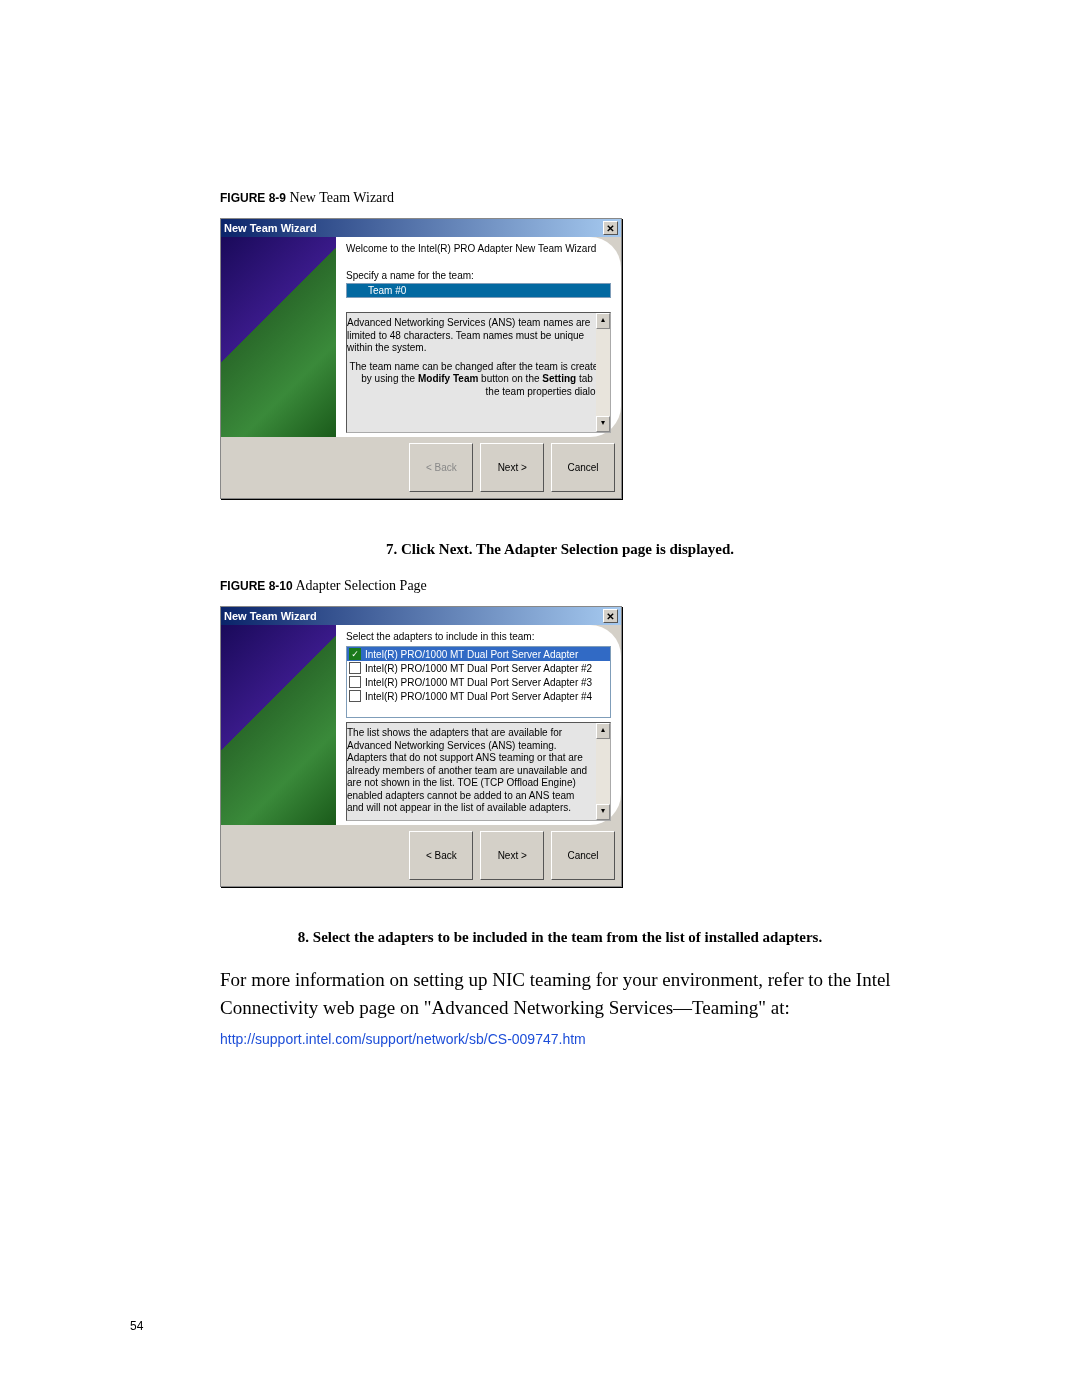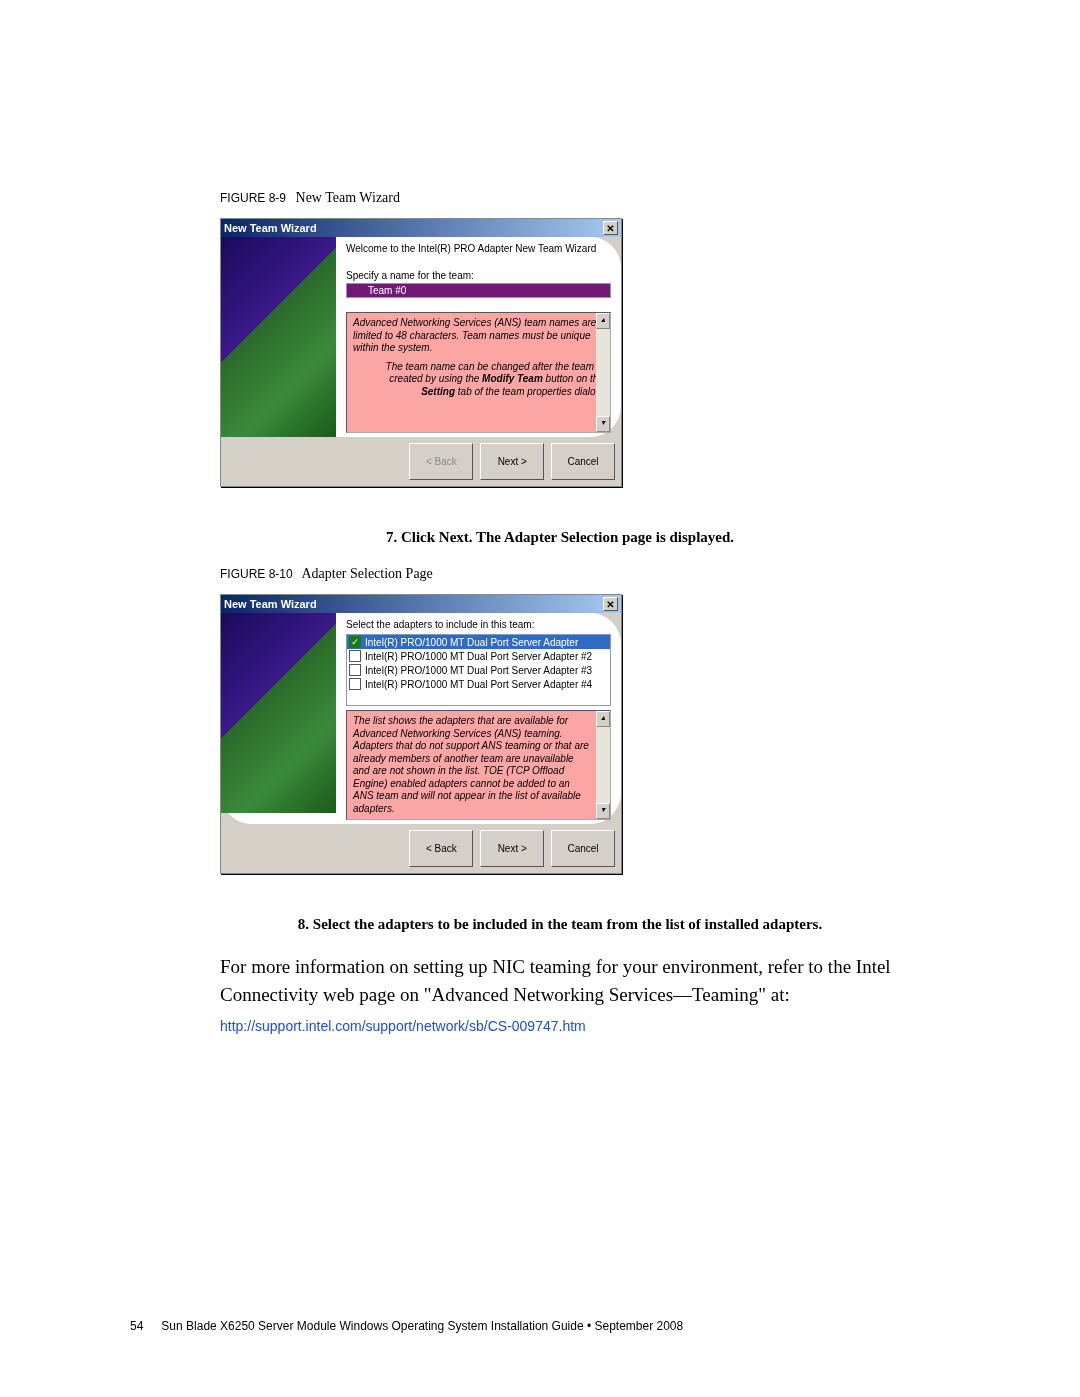--- a/index.html
+++ b/index.html
@@ -13,21 +13,21 @@
   .page {
     padding: 190px 180px 60px 220px;
     box-sizing: border-box;
     min-height: 1397px;
     position: relative;
   }
   .fig-caption {
     font-size: 14px;
     margin-bottom: 12px;
   }
-  .fig-caption .label { font-weight: normal; font-family: Helvetica, Arial, sans-serif; font-size: 12px; margin-right: 6px;}
+  .fig-caption .label { font-weight: bold; font-family: Helvetica, Arial, sans-serif; font-size: 12px; }
   .wizard {
     width: 400px;
     font-family: Tahoma, Arial, sans-serif;
     font-size: 10px;
     background: #d4d0c8;
     border: 1px solid #888;
     box-shadow: 1px 1px 0 #000;
     margin-bottom: 40px;
   }
   .wiz-titlebar {
@@ -67,47 +67,46 @@
     font-size:10px;
     color:#000;
     display:flex; flex-direction:column;
   }
   .wiz-right label { display:block; margin-top:16px; margin-bottom:2px;}
   .wiz-input {
     width: 100%; box-sizing:border-box;
     border:1px solid #7f9db9; padding:1px 2px; font-size:10px;
     background:#fff; color:#000;
   }
-  .wiz-input.sel { background:#701a75; color:#fff;padding-left:21px;}
+  .wiz-input.sel { background:#0369a1; color:#fff;padding-left:21px;}
   .info-box {
     margin-top:14px;
-    background:#fca5a5;
+    background:#e5e5e5;
     border:1px inset #aaa;
-    padding:4px 6px 4px 6px;
+    padding:4px 6px 4px 0;
     font-size:10px;
     line-height:1.25;
     position:relative;
     flex:1;
-    font-style:italic;
   }
   .info-box .info-text-2 { margin-top:6px;text-align:right;}
   .scroll-stub {
     position:absolute; right:0; top:0; bottom:0; width:14px;
     background:#e8e4dc;
     display:flex; flex-direction:column; justify-content:space-between;
   }
   .scroll-btn { height:14px; background:#d4d0c8; border:1px solid #fff; border-right-color:#888; border-bottom-color:#888; font-size:8px; text-align:center; line-height:12px;}
   .wiz-buttons {
     background:#d4d0c8; padding:6px; text-align:right;
   }
   .wiz-buttons button {
     font-family: Tahoma, Arial; font-size:10px;
     background:#d4d0c8; border:1px solid #fff;
     border-right-color:#555; border-bottom-color:#555;
-    padding:12px 0; width:64px; margin-left:4px;
+    padding:18px 0; width:64px; margin-left:4px;
   }
   .wiz-buttons button.disabled { color:#888;}
   .adapter-list {
     border:1px solid #7f9db9; background:#fff;
     margin-top:4px; height:70px;
   }
   .adapter-row { display:flex; align-items:center; padding:1px 2px; font-size:10px; gap:4px;}
   .adapter-row.sel { background:#316ac5; color:#fff;}
   .chk { width:10px; height:10px; border:1px solid #555; background:#fff; display:inline-flex; align-items:center; justify-content:center; font-size:9px;}
   .chk.checked { background:#1a7a1a; color:#fff; border-color:#1a7a1a;}
@@ -216,16 +215,15 @@
       <button>Cancel</button>
     </div>
   </div>
 
   <div class="step">8.  Select the adapters to be included in the team from the list of installed adapters.</div>
   <div class="bodytext">For more information on setting up NIC teaming for your environment, refer to the Intel Connectivity web page on "Advanced Networking Services—Teaming" at:</div>
   <a class="link">http://support.intel.com/support/network/sb/CS-009747.htm</a>
 
   <div class="footer">
     <span class="pg">54</span>
-    <span>Sun Blade X6250 Server Module Windows Operating System Installation Guide  •  September 2008</span>
   </div>
 
 </div>
 
 </body></html>

